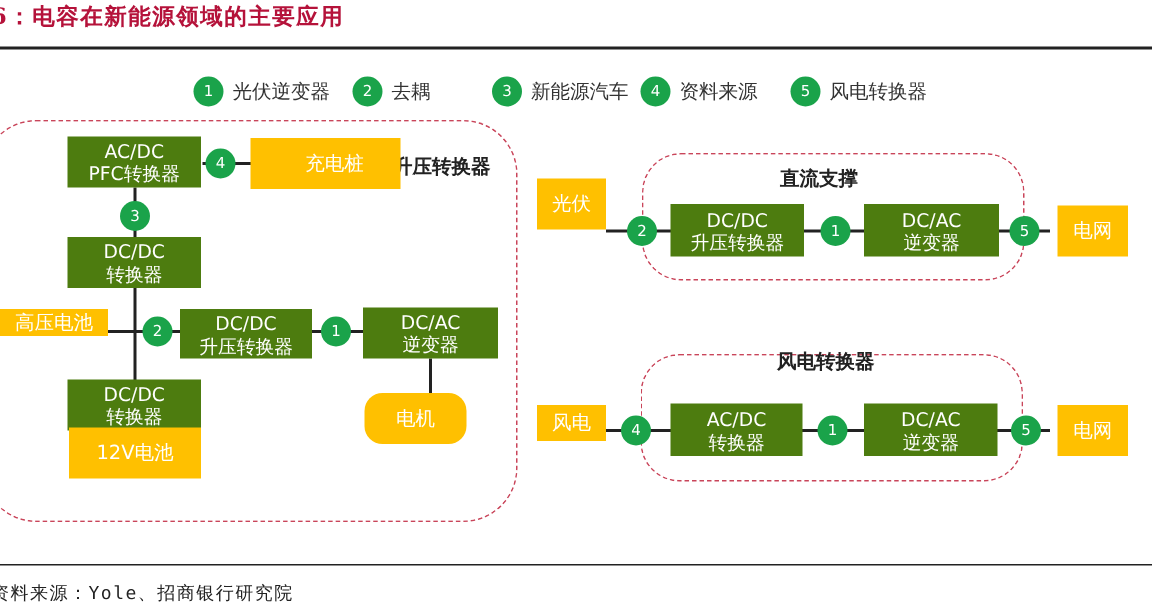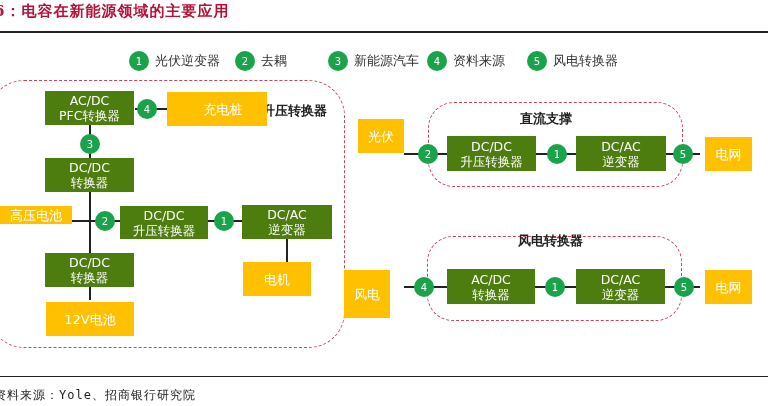--- a/index.html
+++ b/index.html
@@ -72,27 +72,27 @@
 <div class="node" style="left:95px;top:211px;">2</div>
 <div class="box red" style="left:120px;top:206px;width:88px;height:33px;">
   <span>DC/DC</span>
   <span>升压转换器</span>
 </div>
 <div class="node" style="left:214px;top:211px;">1</div>
 <div class="box red" style="left:242px;top:205px;width:90px;height:34px;">
   <span>DC/AC</span>
   <span>逆变器</span>
 </div>
-<div class="box yellow" style="left:243px;top:262px;width:68px;height:34px;">电机</div>
+<div class="box yellow" style="left:243px;top:262px;width:68px;height:34px;border-radius:12px;">电机</div>
 
 <div class="box red" style="left:45px;top:253px;width:89px;height:34px;">
   <span>DC/DC</span>
   <span>转换器</span>
 </div>
-<div class="box yellow" style="left:46px;top:302px;width:88px;height:34px;">12V电池</div>
+<div class="box yellow" style="left:46px;top:285px;width:88px;height:34px;">12V电池</div>
 
 <div class="group" style="left:428px;top:102px;width:253px;height:83px;"></div>
 <div class="group-label" style="left:520px;top:110px;">直流支撑</div>
 <div class="line" style="left:404px;top:153px;width:296px;height:2px;"></div>
 <div class="box yellow" style="left:358px;top:119px;width:46px;height:34px;">光伏</div>
 <div class="node" style="left:418px;top:144px;">2</div>
 <div class="box red" style="left:447px;top:136px;width:89px;height:35px;">
   <span>DC/DC</span>
   <span>升压转换器</span>
 </div>
@@ -100,21 +100,21 @@
 <div class="box red" style="left:576px;top:136px;width:90px;height:35px;">
   <span>DC/AC</span>
   <span>逆变器</span>
 </div>
 <div class="node" style="left:673px;top:144px;">5</div>
 <div class="box yellow" style="left:705px;top:137px;width:47px;height:34px;">电网</div>
 
 <div class="group" style="left:427px;top:236px;width:253px;height:83px;"></div>
 <div class="group-label" style="left:518px;top:232px;">风电转换器</div>
 <div class="line" style="left:404px;top:286px;width:296px;height:2px;"></div>
-<div class="box yellow" style="left:344px;top:270px;width:46px;height:48px;">风电</div>
+<div class="box yellow" style="left:358px;top:270px;width:46px;height:24px;">风电</div>
 <div class="node" style="left:414px;top:277px;">4</div>
 <div class="box red" style="left:447px;top:269px;width:88px;height:35px;">
   <span>AC/DC</span>
   <span>转换器</span>
 </div>
 <div class="node" style="left:545px;top:277px;">1</div>
 <div class="box red" style="left:576px;top:269px;width:89px;height:35px;">
   <span>DC/AC</span>
   <span>逆变器</span>
 </div>

